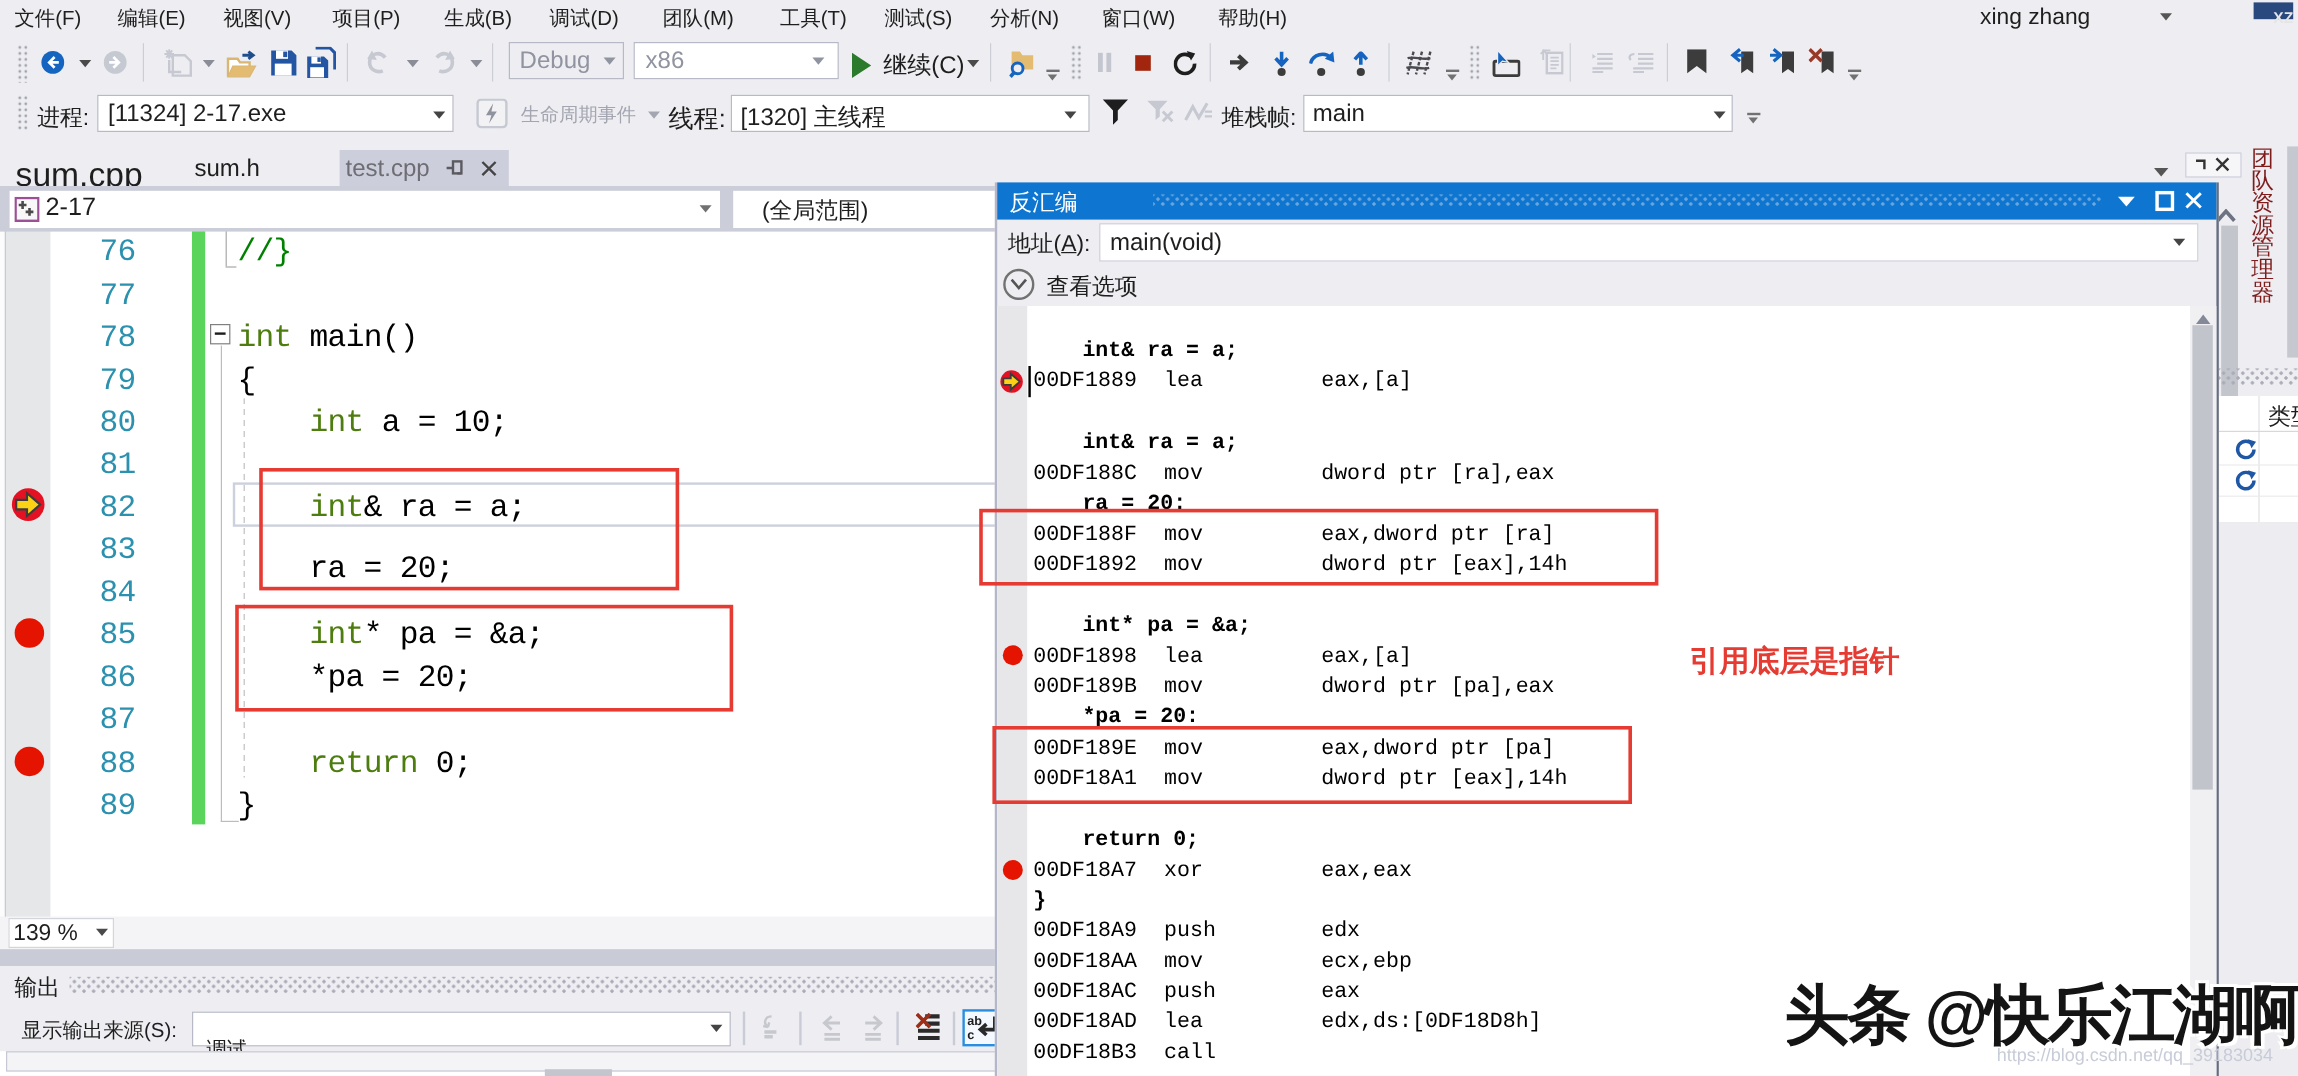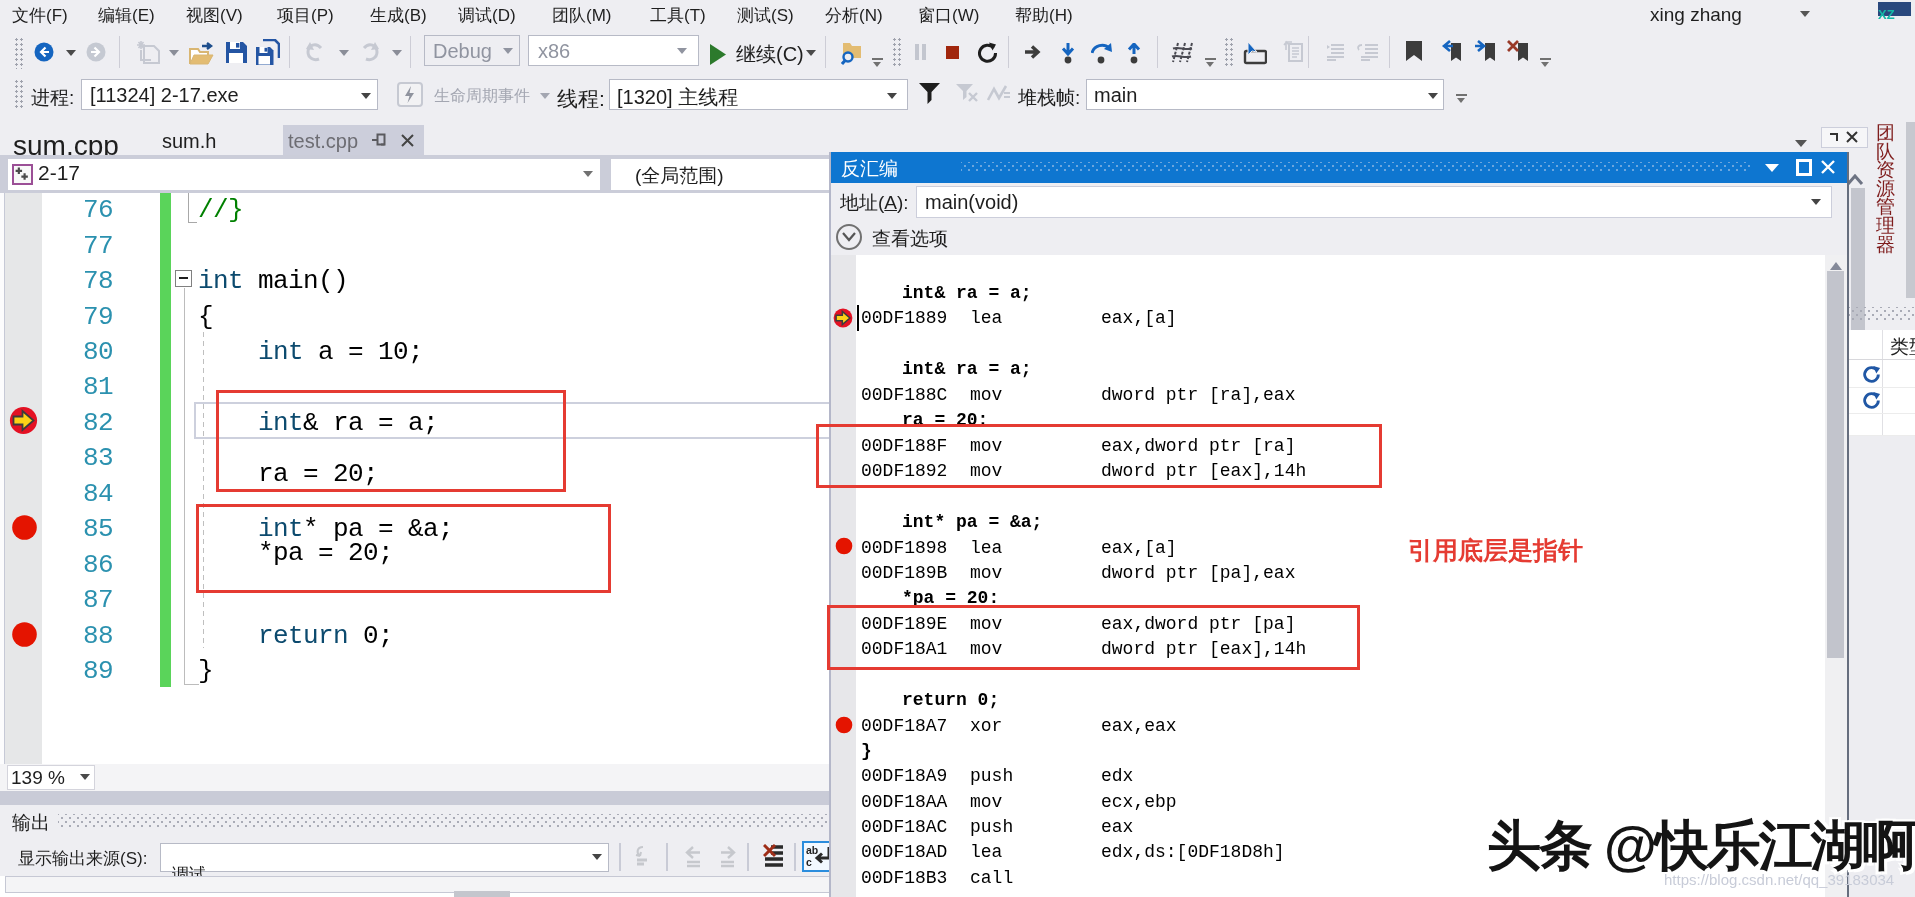--- a/index.html
+++ b/index.html
@@ -6,21 +6,21 @@
   body{width:1915px;height:897px;background:#eeeef2;font-family:"Liberation Sans",sans-serif;position:relative;overflow:hidden;color:#1e1e1e}
   .abs{position:absolute}
   .cb{position:absolute;background:#fff;border:1px solid #cccedb;box-sizing:border-box}
   .dd{position:absolute;width:0;height:0;border-left:5px solid transparent;border-right:5px solid transparent;border-top:6px solid #717171}
   .sep1{position:absolute;width:1px;background:#cdcdd6;top:7px;height:32px}
   .grip{position:absolute;width:5px;background-image:radial-gradient(circle,#9fa2ad 1.1px,transparent 1.4px);background-size:5px 5px}
   .dotpat{position:absolute;background-image:radial-gradient(circle,#a9abb6 1.2px,transparent 1.5px),radial-gradient(circle,#a9abb6 1.2px,transparent 1.5px);background-size:8px 8px;background-position:0 0,4px 4px}
   .mi{position:absolute;top:4px;font-size:17px;color:#1e1e1e}
   .ln{position:absolute;width:113px;text-align:right;color:#2b91af;font-size:26px;letter-spacing:-0.6px;font-family:"Liberation Mono",monospace;height:36px;line-height:41px}
   .cl{position:absolute;left:198px;font-size:26px;letter-spacing:-0.6px;font-family:"Liberation Mono",monospace;height:36px;line-height:41px;white-space:pre;color:#000}
-  .kw{color:#0c4a6e}
+  .kw{color:#4d7c0f}
   .cm{color:#008000}
   .dl{position:absolute;left:831px;width:995px;height:25px;font-size:18px;font-family:"Liberation Mono",monospace;line-height:30px;white-space:pre;color:#000}
   .dl span{position:absolute}
   .da{left:30px}.do{left:139px}.dp{left:270px}
   .ds{left:71px;font-weight:bold}
   .redbox{position:absolute;border:3px solid #e53b32;box-sizing:border-box;z-index:60}
 </style>
 </head>
 <body>
 
@@ -32,21 +32,21 @@
   <span class="mi" style="left:370px">生成(B)</span>
   <span class="mi" style="left:458px">调试(D)</span>
   <span class="mi" style="left:552px">团队(M)</span>
   <span class="mi" style="left:650px">工具(T)</span>
   <span class="mi" style="left:737px">测试(S)</span>
   <span class="mi" style="left:825px">分析(N)</span>
   <span class="mi" style="left:918px">窗口(W)</span>
   <span class="mi" style="left:1015px">帮助(H)</span>
   <span class="mi" style="left:1650px;font-size:19px">xing zhang</span>
   <div class="dd" style="left:1800px;top:11px;border-top-color:#555"></div>
-  <div class="abs" style="left:1878px;top:2px;width:33px;height:14px;background:#29487d;color:#14b8a6;font-size:13px;text-align:left;line-height:26px;font-weight:bold">XZ</div>
+  <div class="abs" style="left:1878px;top:2px;width:33px;height:14px;background:#29487d;color:#e5e5e5;font-size:13px;text-align:right;line-height:26px;font-weight:bold">XZ</div>
 </div>
 
 <div class="abs" id="tb1" style="left:0;top:29px;width:1915px;height:48px;background:#eeeef2">
   <div class="grip" style="left:14px;top:8px;width:9px;height:32px"></div>
 
   <svg class="abs" style="left:34px;top:13px" width="20" height="20" viewBox="0 0 20 20">
       <circle cx="10" cy="10" r="9.5" fill="#1565c0"></circle>
       <path d="M11.5 5.5 L7 10 L11.5 14.5 M7 10 H15" stroke="#fff" stroke-width="2.2" fill="none"></path>
     </svg>
   <div class="dd" style="left:66px;top:21px;border-top-color:#4a4a4a"></div>
@@ -306,21 +306,21 @@
 
   <div class="abs" style="left:194px;top:212px;width:637px;height:37px;border:2px solid #cdd0dd;box-sizing:border-box"></div>
 
   <div class="cl cm" style="top:0">//}</div>
   <div class="cl" style="top:71px"><span class="kw">int</span> main()</div>
   <div class="cl" style="top:107px">{</div>
   <div class="cl" style="top:142px">    <span class="kw">int</span> a = 10;</div>
   <div class="cl" style="top:213px">    <span class="kw">int</span>&amp; ra = a;</div>
   <div class="cl" style="top:264px">    ra = 20;</div>
   <div class="cl" style="top:319px">    <span class="kw">int</span>* pa = &amp;a;</div>
-  <div class="cl" style="top:343px">    *pa = 20;</div>
+  <div class="cl" style="top:355px">    *pa = 20;</div>
   <div class="cl" style="top:426px">    <span class="kw">return</span> 0;</div>
   <div class="cl" style="top:461px">}</div>
 
   <svg class="abs" style="left:9px;top:216px" width="29" height="29" viewBox="0 0 29 29">
       <circle cx="14.5" cy="14.5" r="13.6" fill="#e41123"></circle>
       <path d="M4.5 10.5 h9 v-5.5 l11 9.5 -11 9.5 v-5.5 h-9 z" fill="#fcd116" stroke="#3c3c3c" stroke-width="1.8"></path>
     </svg>
   <svg class="abs" style="left:11px;top:324px" width="27" height="27" viewBox="0 0 27 27">
       <circle cx="13.5" cy="13.5" r="12.3" fill="#e41400"></circle>
     </svg>

